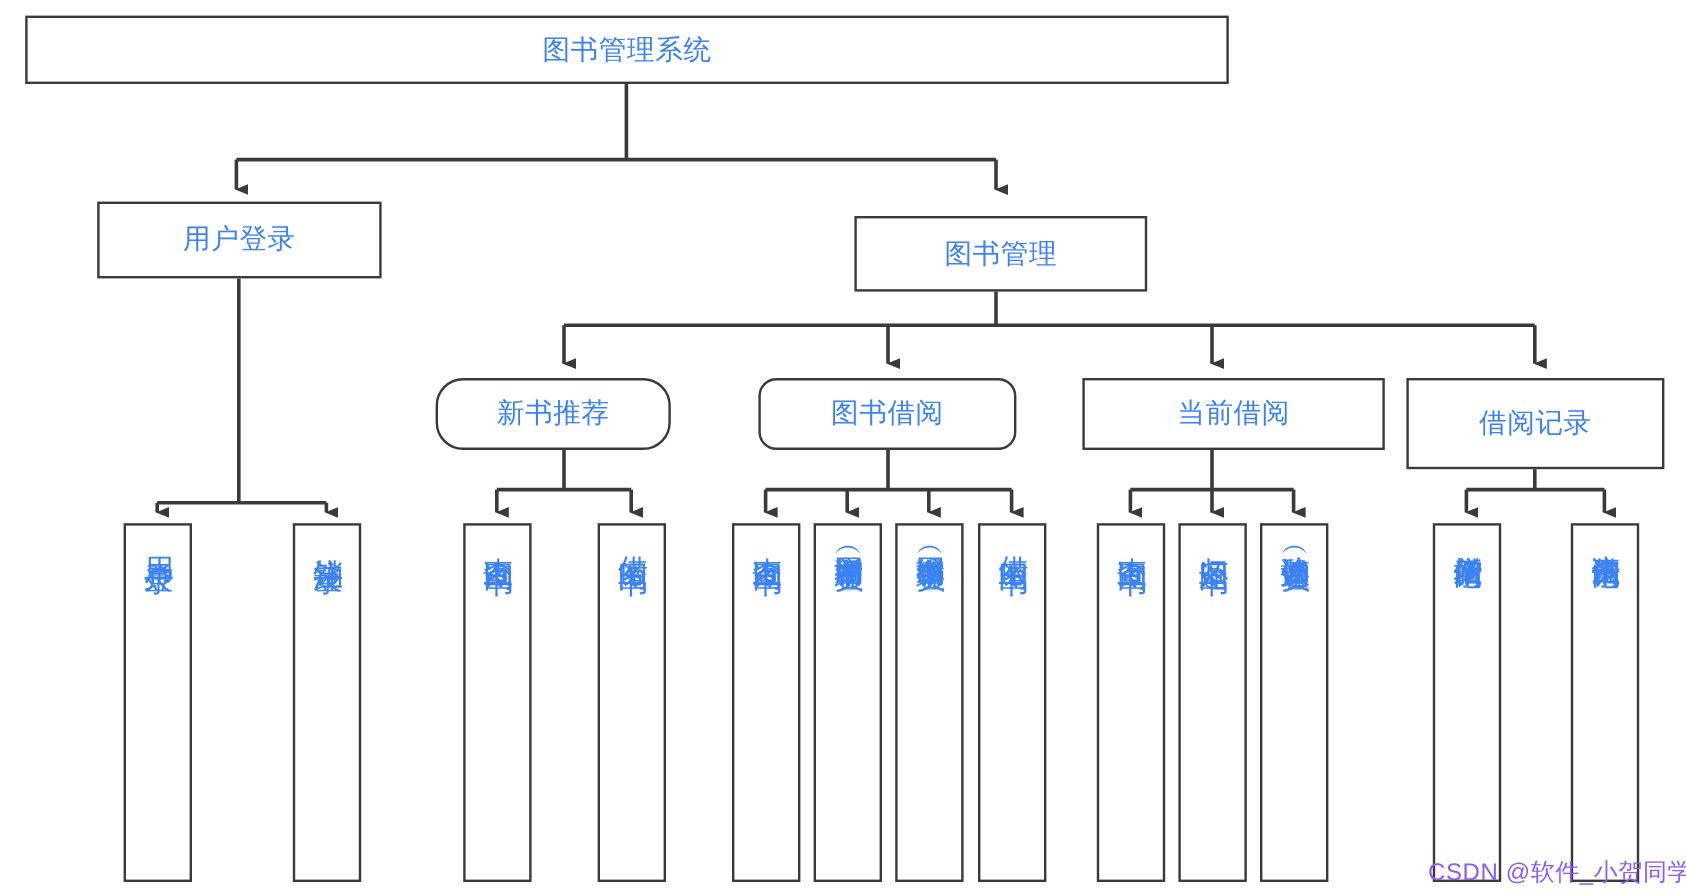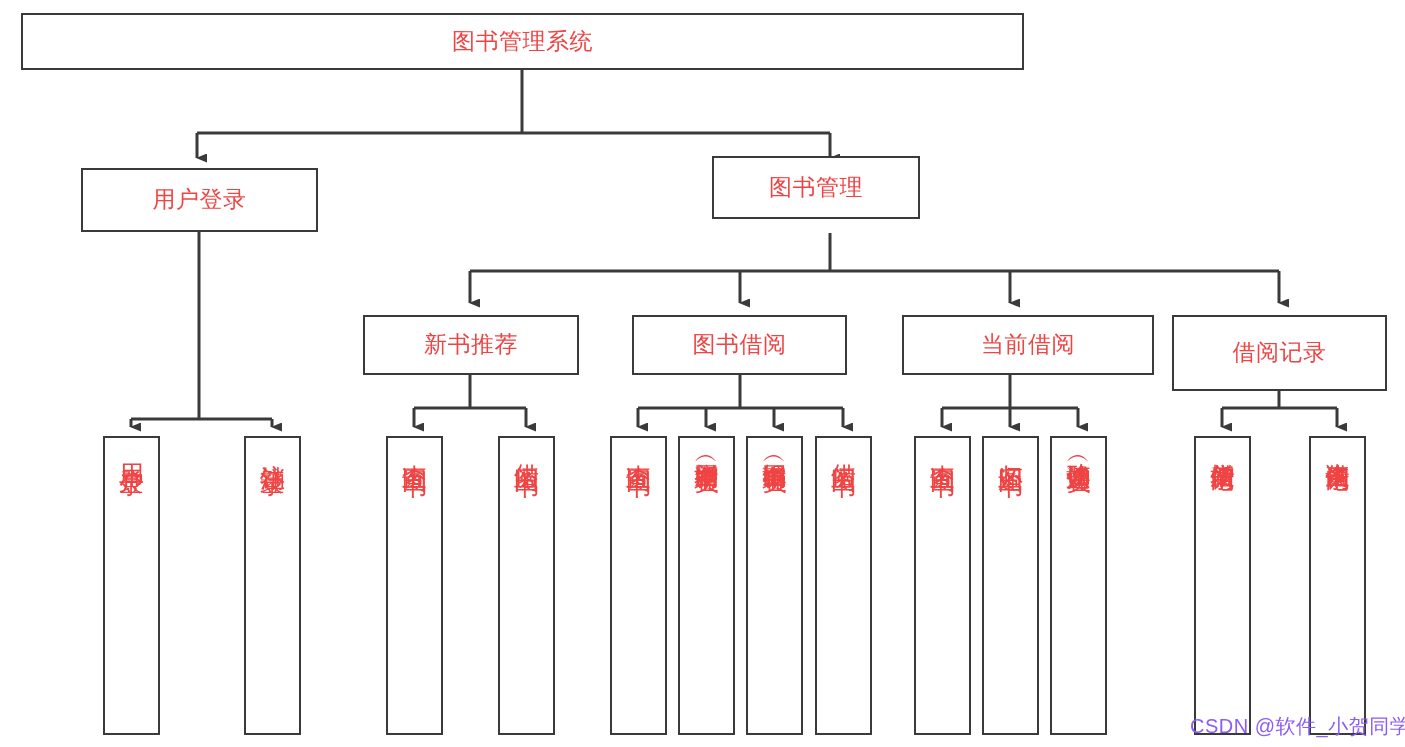--- a/index.html
+++ b/index.html
@@ -25,21 +25,21 @@
     position: absolute;
     box-sizing: border-box;
     background: #ffffff;
     border: 2px solid #3a3a3a;
     display: flex;
     align-items: center;
     justify-content: center;
     overflow: hidden;
   }
   .node-label {
-    color: #ef4444;
+    color: #3b82f6;
     text-align: center;
     line-height: 1.12;
     white-space: nowrap;
   }
   .horizontal .node-label {
     font-size: 23px;
     letter-spacing: 0.5px;
   }
   .vertical {
     align-items: flex-start;
@@ -133,29 +133,29 @@
   </svg>
 
   <div class="node-box horizontal" style="left:21px; top:13px; width:1003px; height:57px;">
     <span class="node-label">图书管理系统</span>
   </div>
 
   <div class="node-box horizontal" style="left:81px; top:168px; width:237px; height:64px;">
     <span class="node-label">用户登录</span>
   </div>
 
-  <div class="node-box horizontal" style="left:712px; top:156px; width:208px; height:63px;">
+  <div class="node-box horizontal" style="left:712px; top:180px; width:244px; height:63px;">
     <span class="node-label">图书管理</span>
   </div>
 
-  <div class="node-box horizontal" style="left:363px; top:315px; width:216px; height:60px;">
+  <div class="node-box horizontal" style="left:363px; top:315px; width:196px; height:60px;border-radius:23px;">
     <span class="node-label">新书推荐</span>
   </div>
 
-  <div class="node-box horizontal" style="left:632px; top:315px; width:215px; height:60px;">
+  <div class="node-box horizontal" style="left:632px; top:315px; width:215px; height:60px;border-radius:15px;">
     <span class="node-label">图书借阅</span>
   </div>
 
   <div class="node-box horizontal" style="left:902px; top:315px; width:252px; height:60px;">
     <span class="node-label">当前借阅</span>
   </div>
 
   <div class="node-box horizontal" style="left:1172px; top:315px; width:215px; height:76px;">
     <span class="node-label">借阅记录</span>
   </div>

